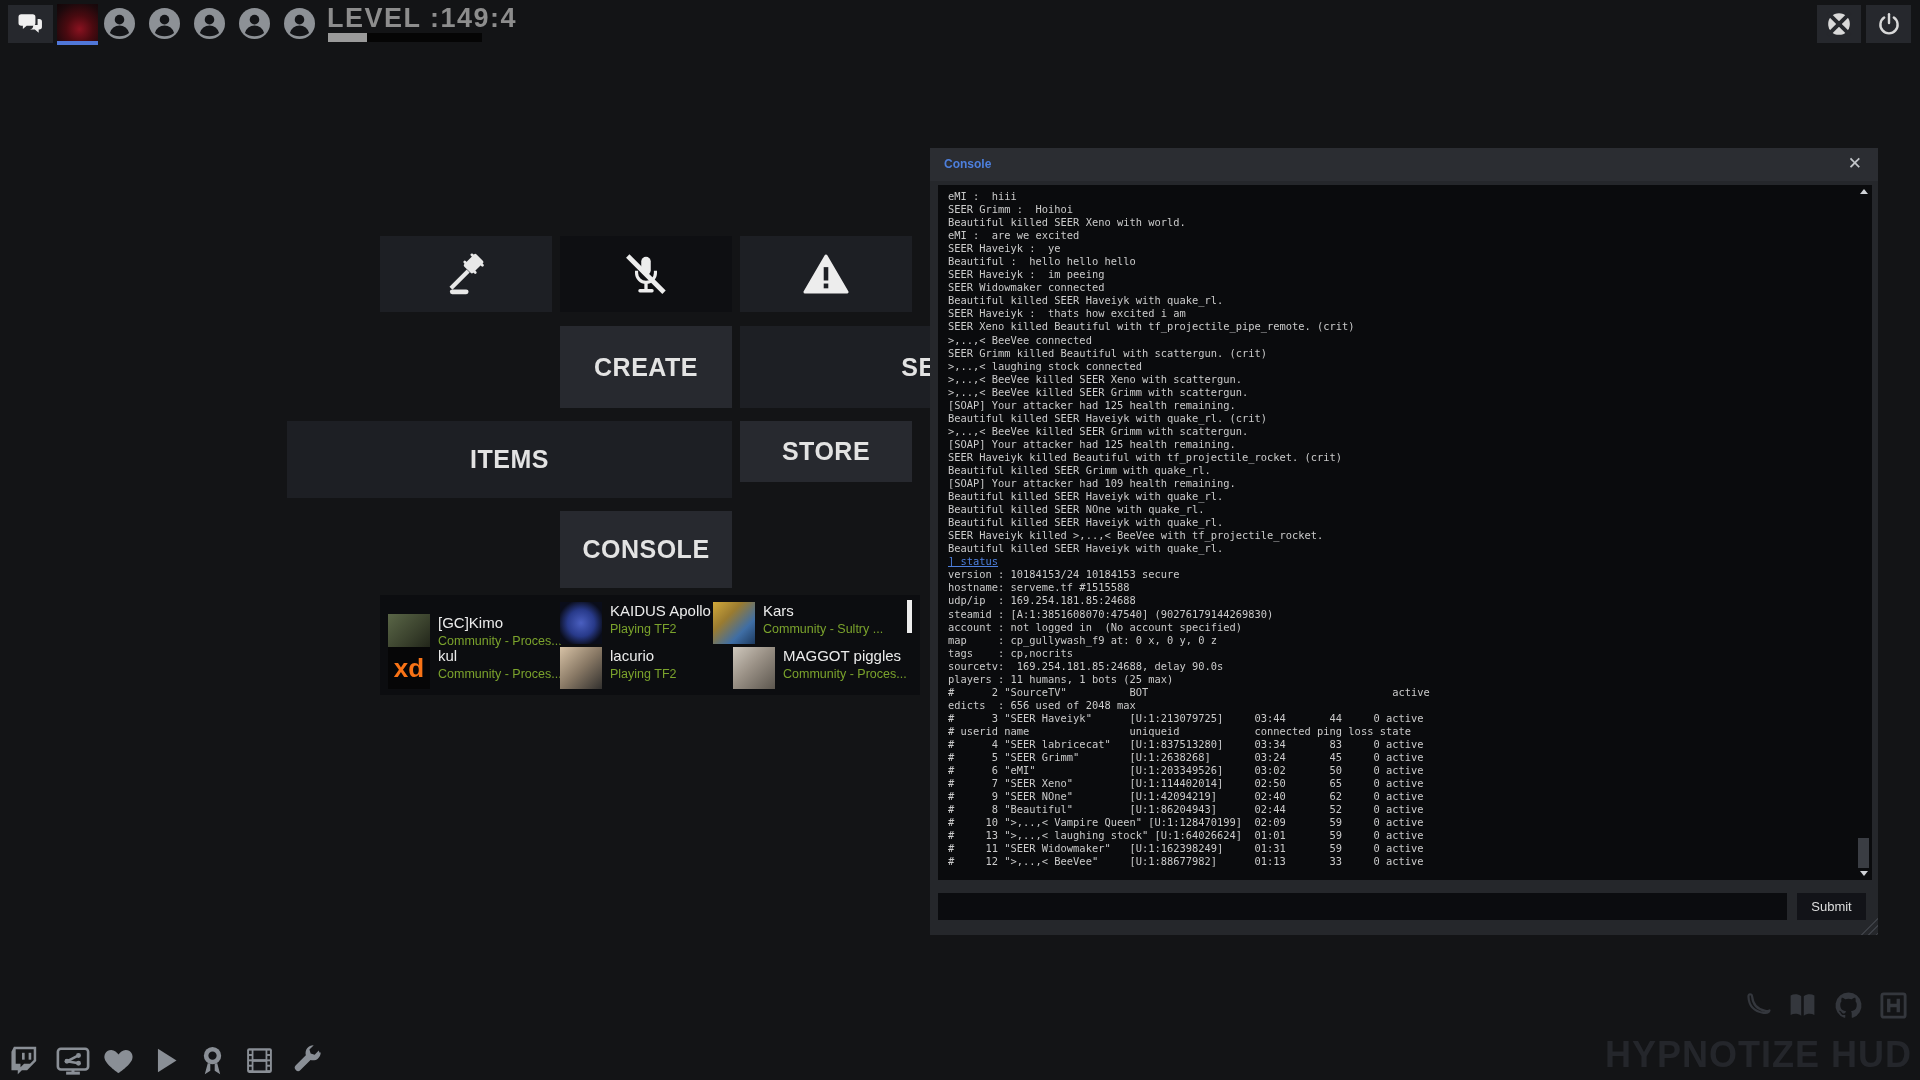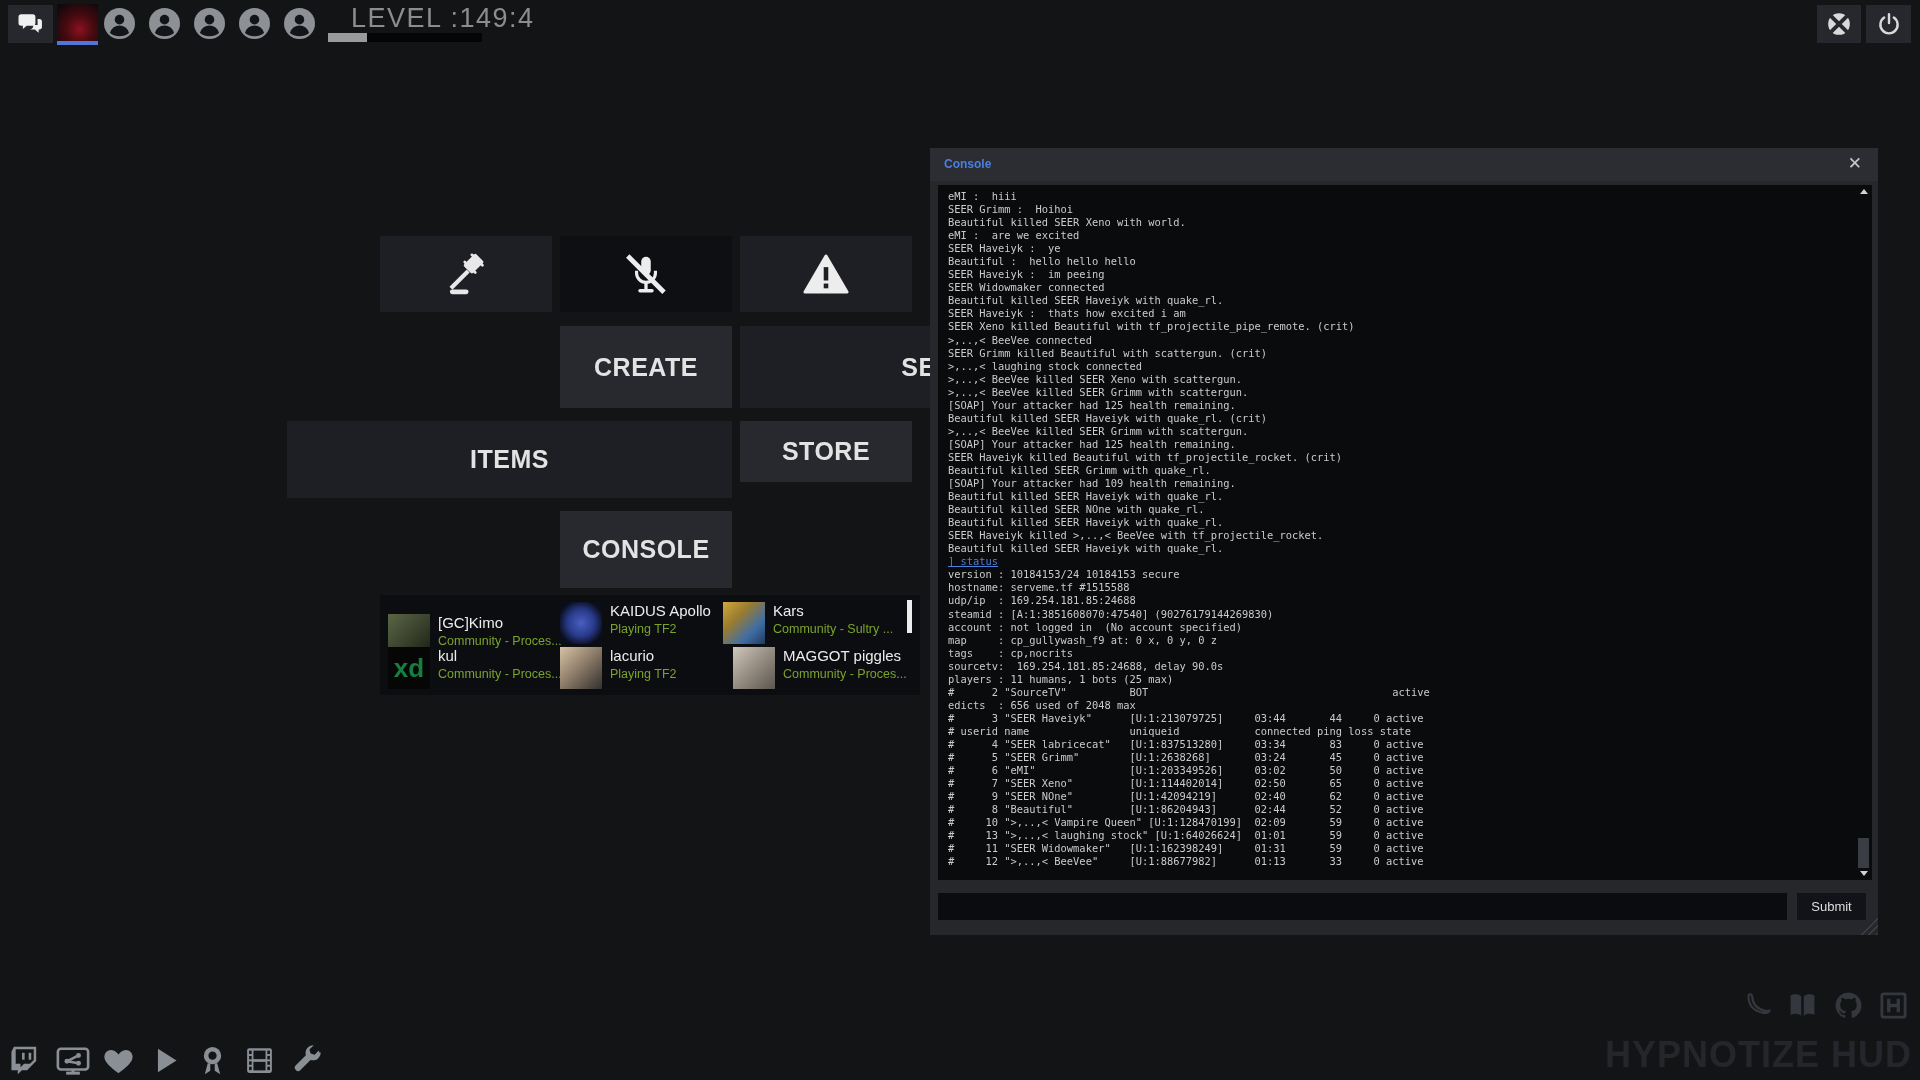--- a/index.html
+++ b/index.html
@@ -6,21 +6,21 @@
   .stage{position:relative;width:1920px;height:1080px;background:#131416;overflow:hidden;
          font-family:"Liberation Sans",sans-serif;}
 
   
   .sq-btn{position:absolute;background:#26282d;display:flex;align-items:center;justify-content:center;cursor:pointer;}
   .chat-btn{left:8px;top:5px;width:45px;height:38px;}
   .user-avatar{position:absolute;left:57px;top:4px;width:41px;height:37px;
     background:radial-gradient(circle at 55% 68%, #8a1220 0%, #4a0a10 40%, #1c090c 78%, #120608 100%);}
   .avatar-underline{position:absolute;left:57px;top:41px;width:41px;height:4px;background:#5077d8;}
   .ph-circle{position:absolute;top:8px;width:31px;height:31px;}
-  .level-label{position:absolute;left:327px;top:3px;font-size:27px;font-weight:normal;color:#8d8d8d;letter-spacing:1.5px;margin-left:24px;}
+  .level-label{position:absolute;left:327px;top:3px;font-size:27px;font-weight:bold;color:#8d8d8d;letter-spacing:1.5px;}
   .level-track{position:absolute;left:328px;top:33px;width:154px;height:9px;background:#050505;}
   .level-fill{height:100%;background:#9a9a9a;}
   .tf2-btn{left:1817px;top:5px;width:44px;height:38px;}
   .power-btn{left:1866px;top:5px;width:45px;height:38px;}
 
   
   .mbtn{position:absolute;background:#1d1f24;color:#e3e3e3;font-weight:bold;font-size:25px;
         display:flex;align-items:center;justify-content:center;letter-spacing:.5px;cursor:pointer;z-index:1;}
   .mbtn.lt{background:#27292f;}
   .mbtn.dk{background:#0e0f12;}
@@ -32,21 +32,21 @@
   .b-items{left:287px;top:421px;width:445px;height:77px;}
   .b-store{left:740px;top:421px;width:172px;height:61px;}
   .b-minmode{left:380px;top:511px;width:172px;height:77px;}
   .b-console{left:560px;top:511px;width:172px;height:77px;}
   .b-options{left:740px;top:511px;width:172px;height:77px;}
 
   
   .friends{position:absolute;left:380px;top:595px;width:540px;height:100px;background:#0c0d10;z-index:2;}
   .fcell{position:absolute;width:168px;height:44px;cursor:pointer;}
   .fava{position:absolute;left:0;top:0;width:42px;height:42px;display:flex;align-items:center;justify-content:center;
-        color:#15803d;font-weight:bold;font-size:26px;}
+        color:#f97316;font-weight:bold;font-size:26px;}
   .fname{position:absolute;left:50px;top:0px;font-size:15px;color:#ececec;white-space:nowrap;}
   .fstatus{position:absolute;left:50px;top:20px;font-size:12.5px;color:#7ba32c;white-space:nowrap;}
   .av0{background:linear-gradient(135deg,#5a6647,#39402c 55%,#1a1d14);}
   .av1{background:radial-gradient(circle at 50% 50%,#4a5fc0 0%,#283a8a 45%,#0a0d1a 78%);}
   .av2{background:linear-gradient(135deg,#d2a93a 0%,#9a7b30 35%,#3f6ea5 70%,#1d3a5f 100%);}
   .av3{background:#060607;}
   .av4{background:linear-gradient(135deg,#d7c2a6 0%,#8a7a66 50%,#32302e 100%);}
   .av5{background:linear-gradient(135deg,#cfc8bd 0%,#9b9287 45%,#5c564e 100%);}
   .fscroll{position:absolute;left:527px;top:5px;width:5px;height:33px;background:#ececec;cursor:pointer;}
 
@@ -215,21 +215,21 @@
     <div class="fcell" style="left:8px;top:19px">
       <div class="fava av0"></div>
       <div class="fname">[GC]Kimo</div>
       <div class="fstatus">Community - Proces...</div>
     </div>
     <div class="fcell" style="left:180px;top:7px">
       <div class="fava av1"></div>
       <div class="fname">KAIDUS Apollo</div>
       <div class="fstatus">Playing TF2</div>
     </div>
-    <div class="fcell" style="left:343px;top:7px">
+    <div class="fcell" style="left:333px;top:7px">
       <div class="fava av2"></div>
       <div class="fname">Kars</div>
       <div class="fstatus">Community - Sultry ...</div>
     </div>
     <div class="fcell" style="left:8px;top:52px">
       <div class="fava av3">xd</div>
       <div class="fname">kul</div>
       <div class="fstatus">Community - Proces...</div>
     </div>
     <div class="fcell" style="left:180px;top:52px">

